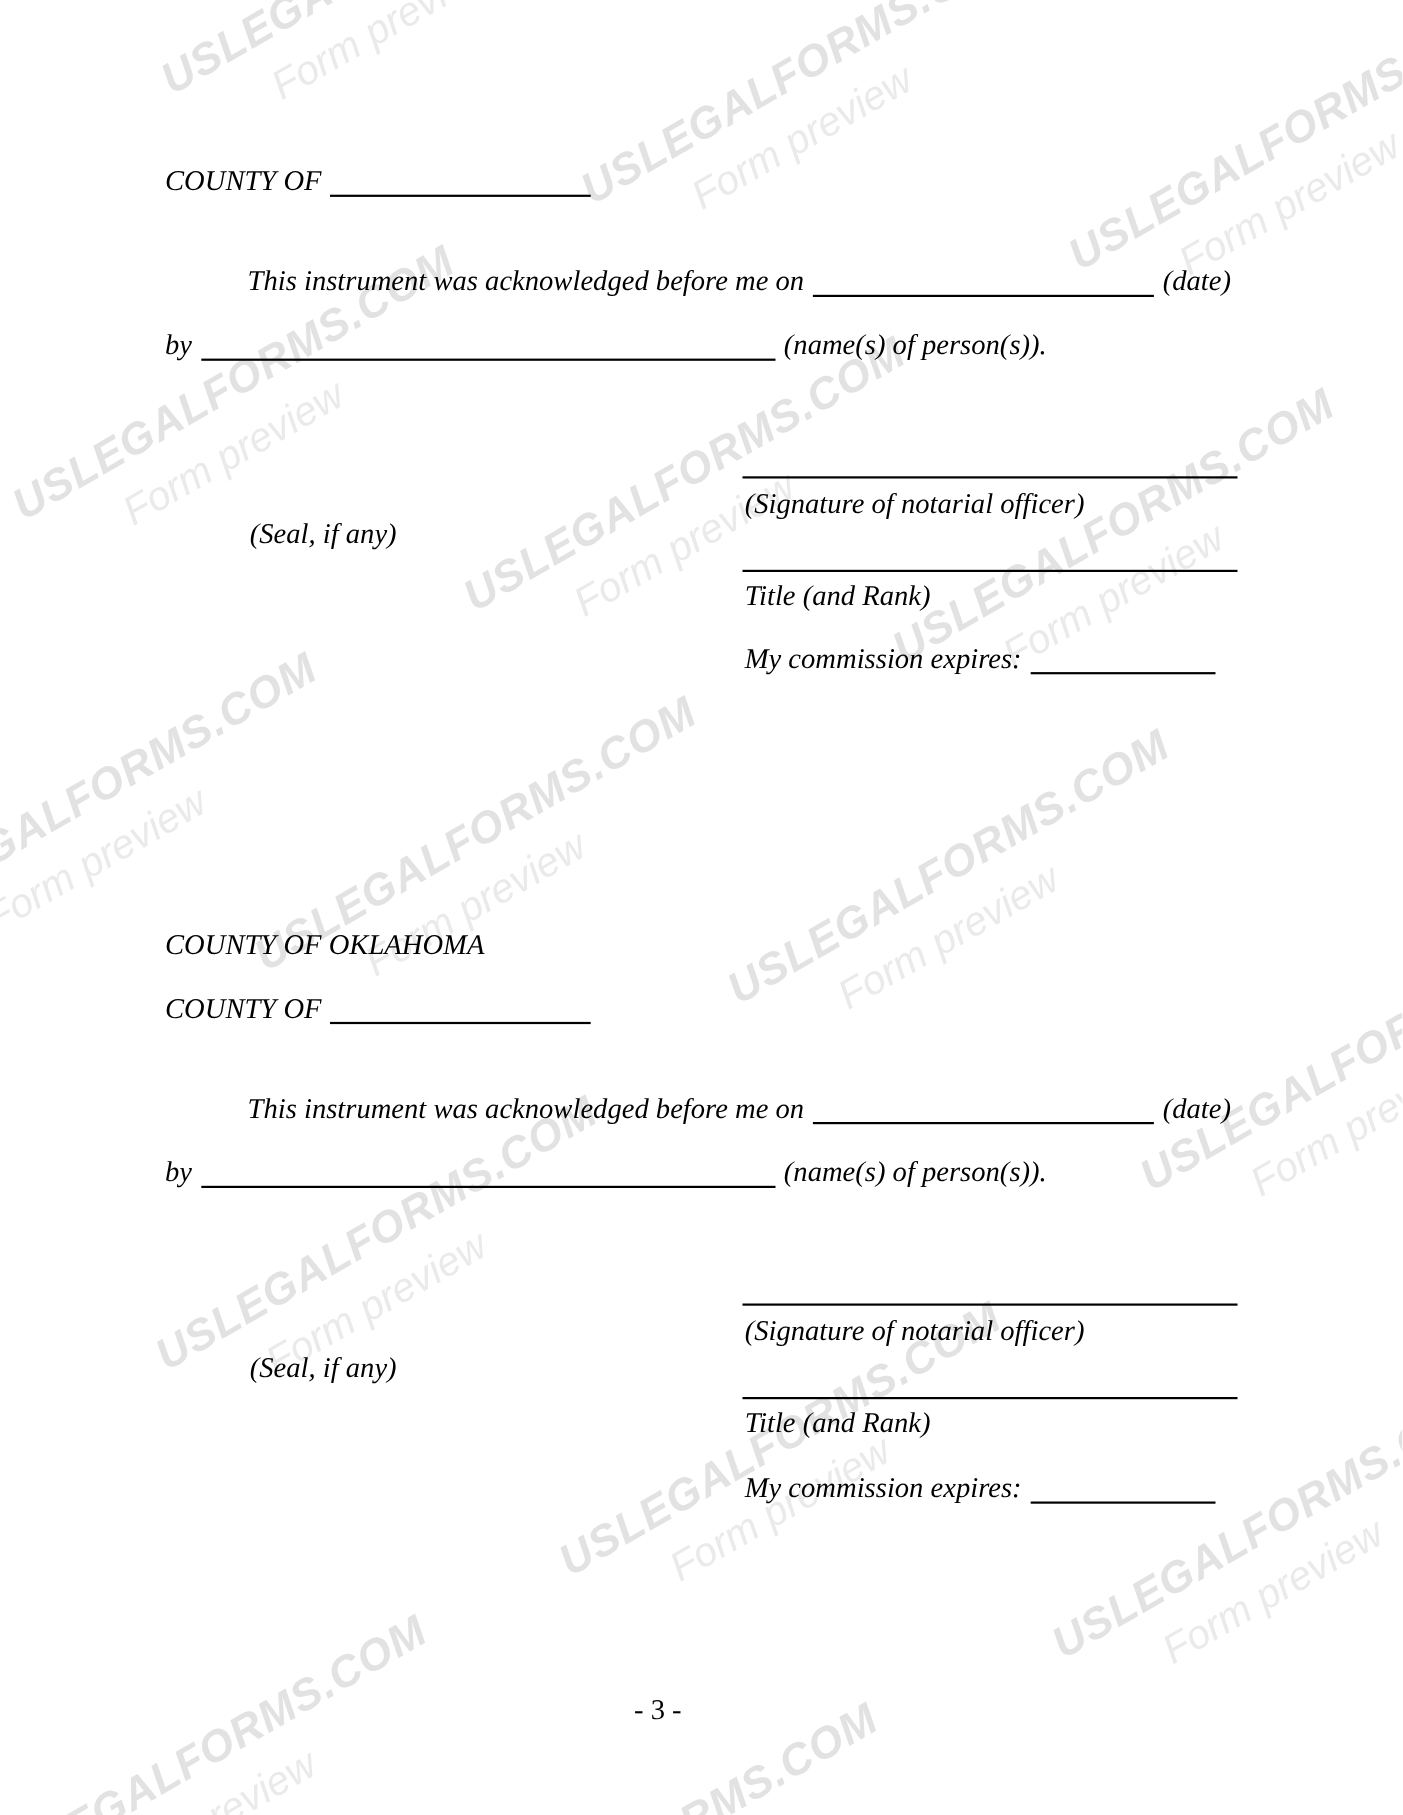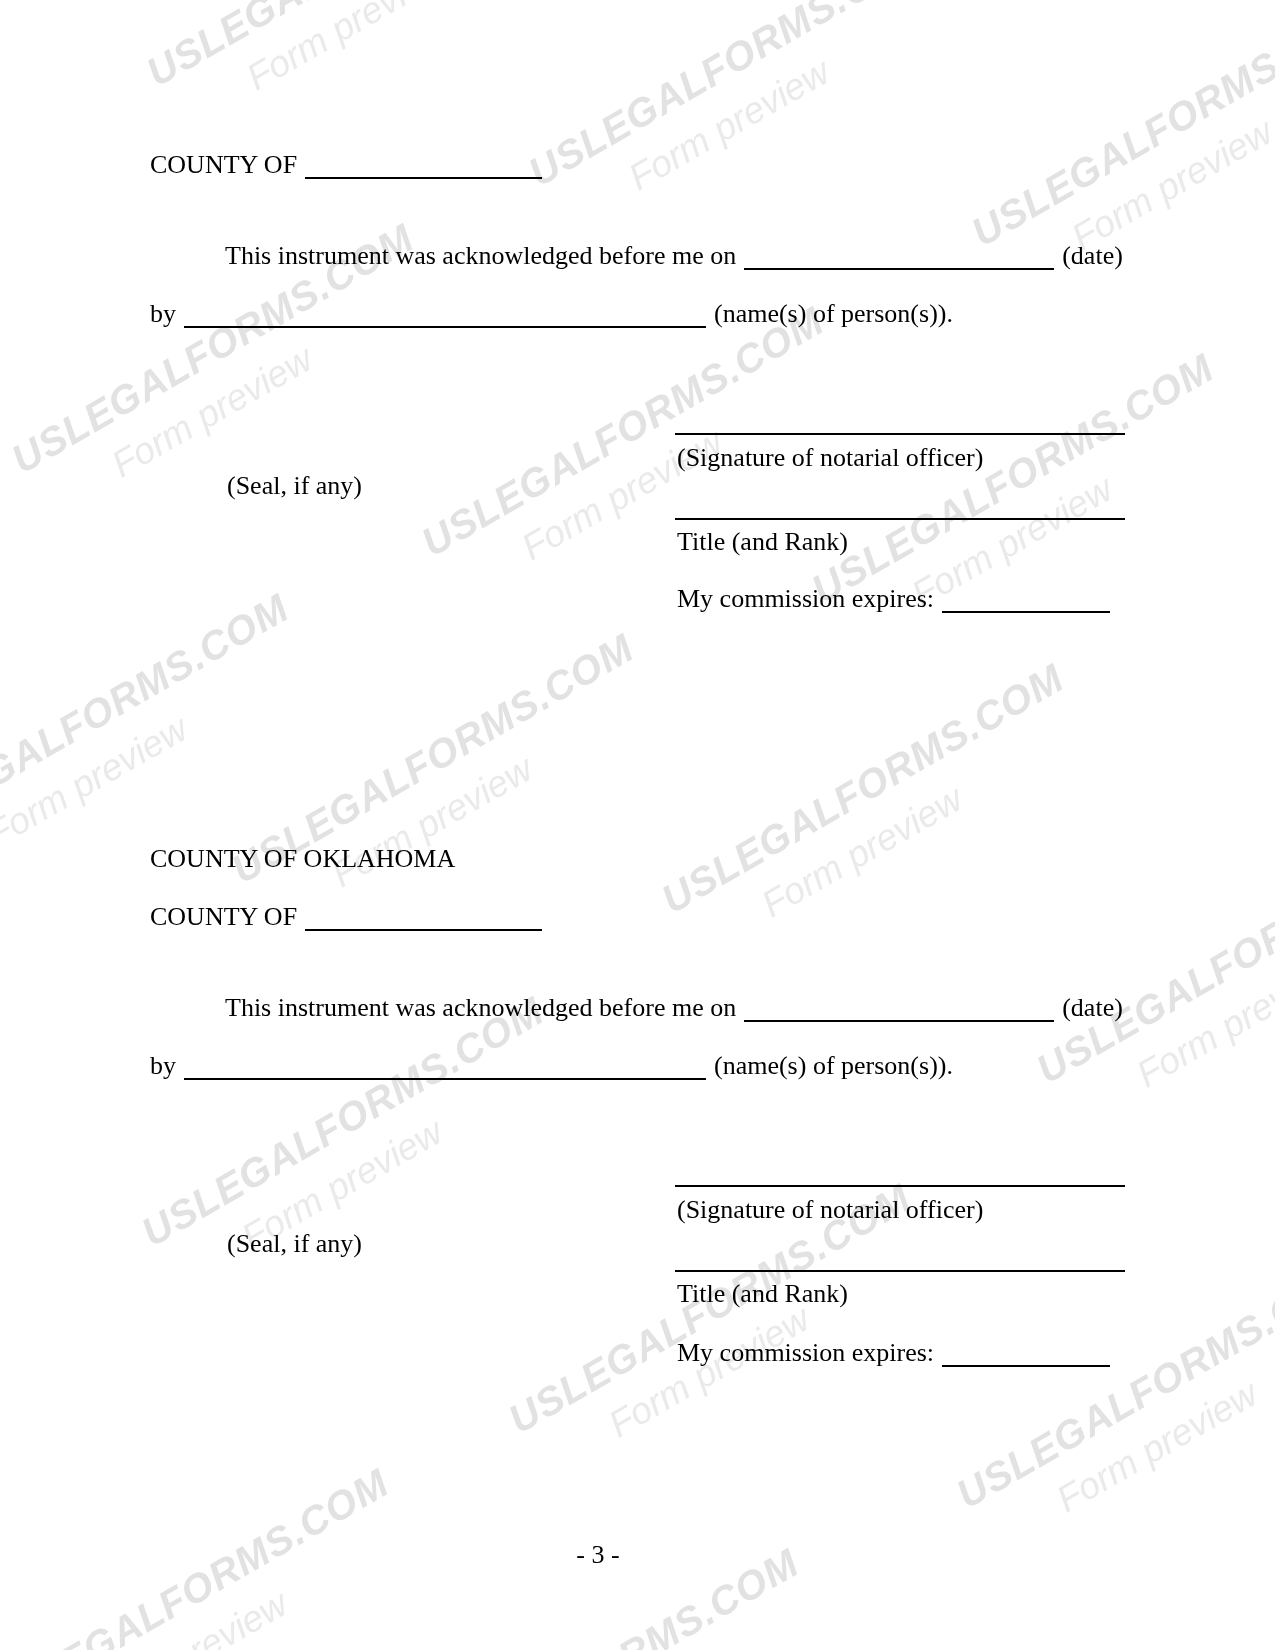--- a/index.html
+++ b/index.html
@@ -39,20 +39,21 @@
     margin-left: 84px;
     margin-top: 16px;
   }
   
   .content { position: absolute; inset: 0; z-index: 1; }
   .t {
     position: absolute;
     font-size: 26px;
     line-height: 32px;
     white-space: nowrap;
+    font-style: italic;
   }
   .blank {
     display: inline-block;
     height: 2px;
     border-bottom: 2px solid #000000;
     position: relative;
     top: 6px;
     margin-left: 8px;
     margin-right: 8px;
   }

